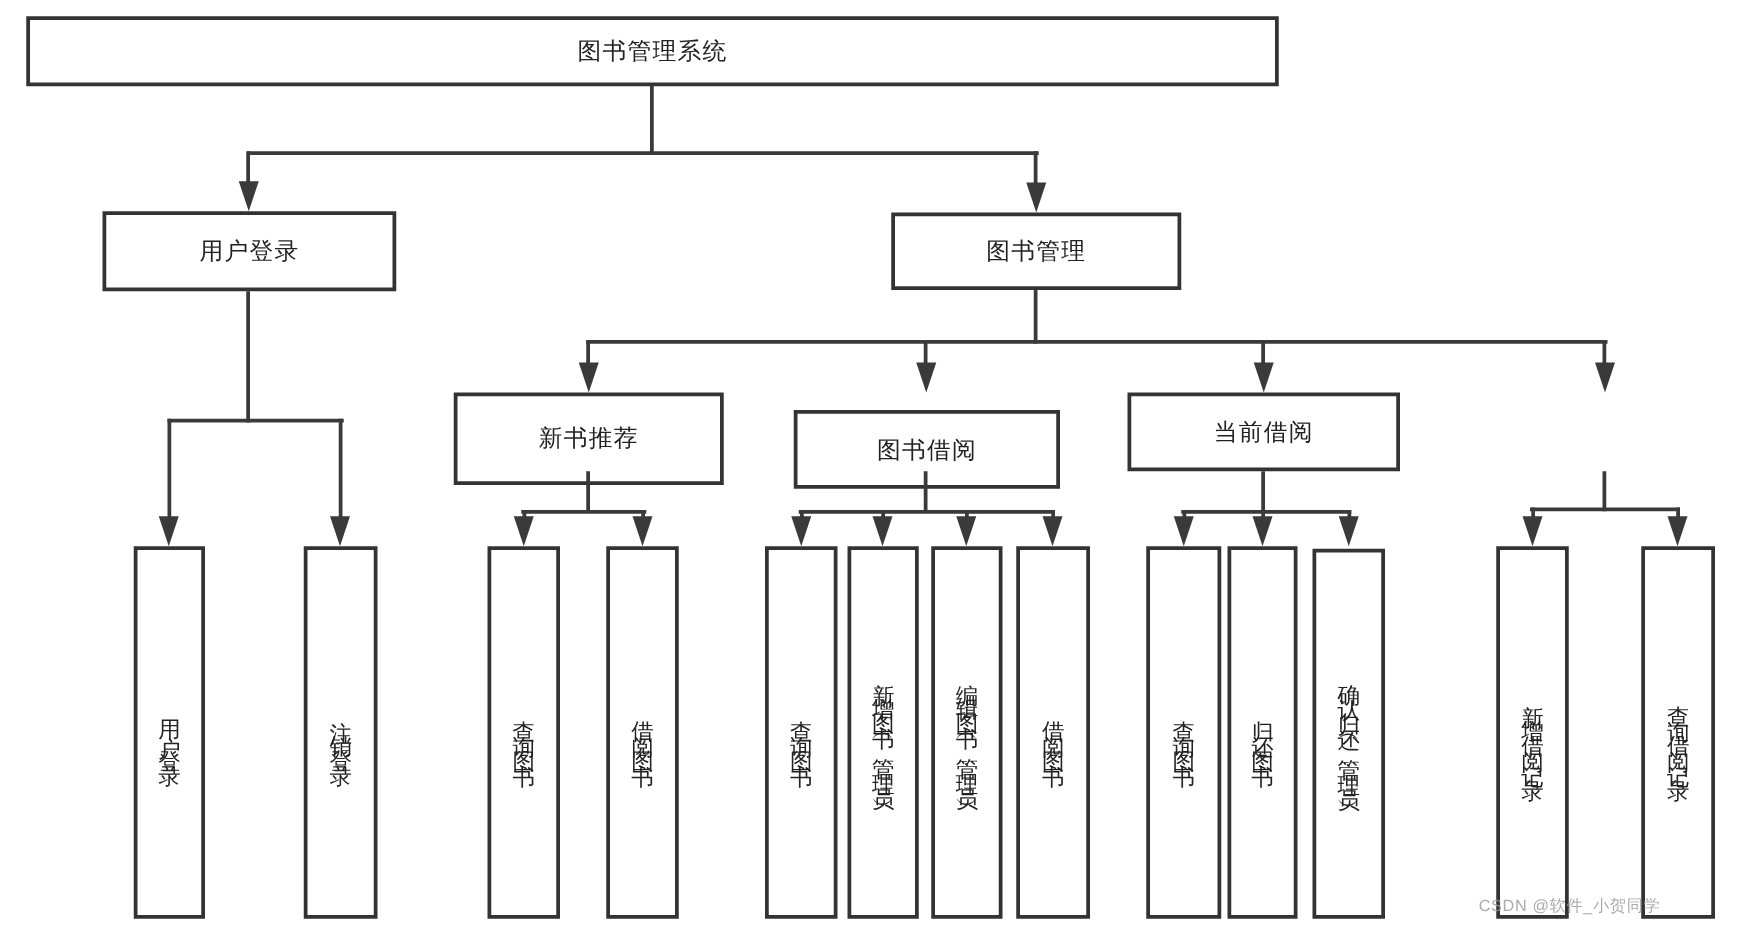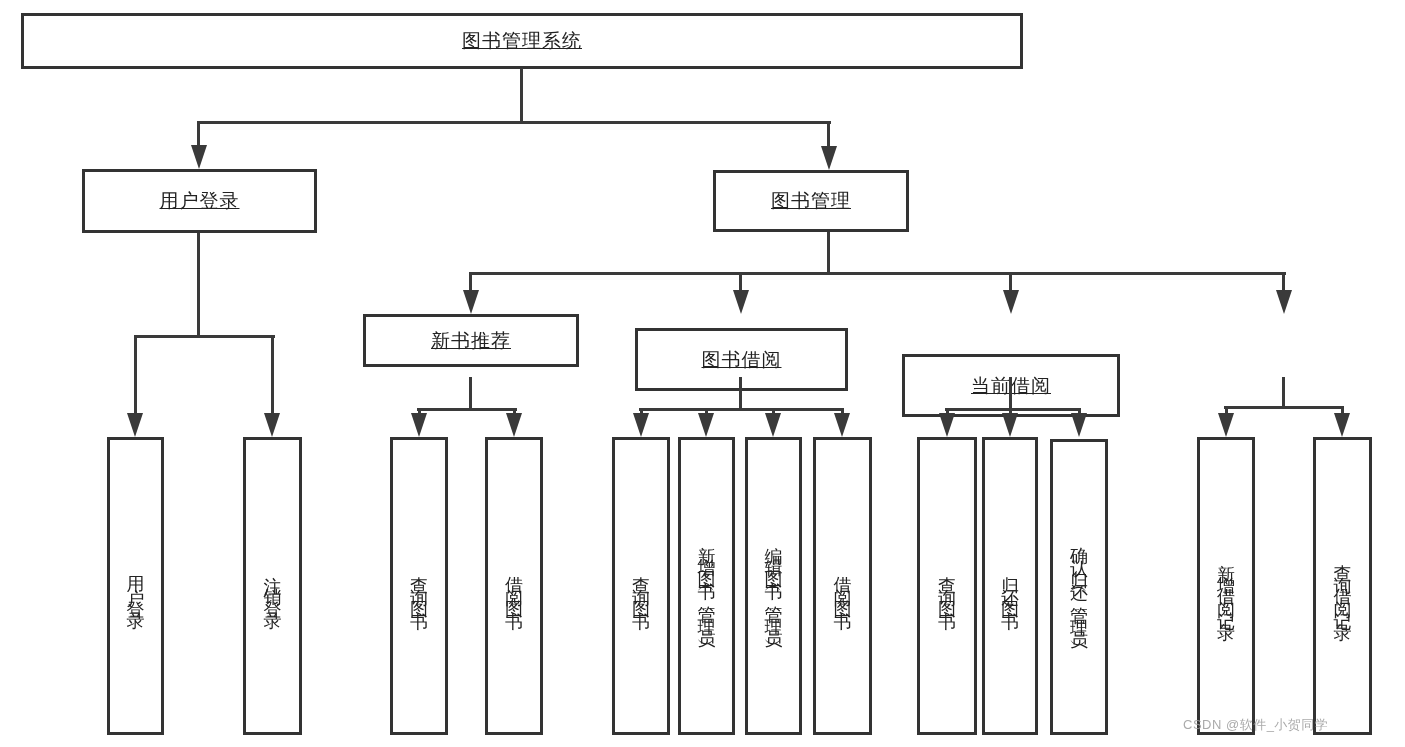--- a/index.html
+++ b/index.html
@@ -3,21 +3,21 @@
 <meta charset="utf-8">
 <style>
   html,body{margin:0;padding:0;background:#fff;}
   #canvas{
     position:relative;width:1405px;height:747px;background:#ffffff;overflow:hidden;
     font-family:"Liberation Sans","DejaVu Sans",sans-serif;
   }
   .box{
     position:absolute;background:#ffffff;border:3px solid #333333;box-sizing:border-box;
     display:flex;align-items:center;justify-content:center;
-    font-size:19px;color:#222222;letter-spacing:1px;text-decoration:underline;
+    font-size:19px;color:#222222;letter-spacing:1px;
   }
   .vbox{
     position:absolute;background:#ffffff;border:3px solid #333333;box-sizing:border-box;
     display:flex;align-items:center;justify-content:center;
   }
   .vbox span{
     writing-mode:vertical-rl;text-orientation:mixed;
     font-size:18px;color:#222222;letter-spacing:12px;line-height:1;
     white-space:nowrap;
   }
@@ -45,21 +45,21 @@
   <div class="vline" style="left:520px;top:68px;height:56px;"></div>
   <div class="hline" style="left:198px;top:121px;width:633px;"></div>
   <div class="vline" style="left:197px;top:121px;height:27px;"></div>
   <div class="vline" style="left:827px;top:121px;height:28px;"></div>
   <div class="arr" style="left:191px;top:145px;"></div>
   <div class="arr" style="left:821px;top:146px;"></div>
 
   <div class="box" style="left:82px;top:169px;width:235px;height:64px;">
     <span>用户登录</span>
   </div>
-  <div class="box" style="left:713px;top:170px;width:196px;height:62px;">
+  <div class="box" style="left:713px;top:170px;width:232px;height:62px;">
     <span>图书管理</span>
   </div>
 
   <div class="vline" style="left:197px;top:233px;height:105px;"></div>
   <div class="hline" style="left:134px;top:335px;width:141px;"></div>
   <div class="vline" style="left:134px;top:335px;height:82px;"></div>
   <div class="vline" style="left:271px;top:335px;height:82px;"></div>
   <div class="arr" style="left:127px;top:413px;"></div>
   <div class="arr" style="left:264px;top:413px;"></div>
 
@@ -67,27 +67,27 @@
   <div class="hline" style="left:469px;top:272px;width:817px;"></div>
   <div class="vline" style="left:469px;top:272px;height:21px;"></div>
   <div class="vline" style="left:739px;top:272px;height:21px;"></div>
   <div class="vline" style="left:1009px;top:272px;height:21px;"></div>
   <div class="vline" style="left:1282px;top:272px;height:21px;"></div>
   <div class="arr" style="left:463px;top:290px;"></div>
   <div class="arr" style="left:733px;top:290px;"></div>
   <div class="arr" style="left:1003px;top:290px;"></div>
   <div class="arr" style="left:1276px;top:290px;"></div>
 
-  <div class="box" style="left:363px;top:314px;width:216px;height:53px;">
+  <div class="box" style="left:363px;top:314px;width:216px;height:74px;">
     <span>新书推荐</span>
   </div>
   <div class="box" style="left:635px;top:328px;width:213px;height:63px;">
     <span>图书借阅</span>
   </div>
-  <div class="box" style="left:902px;top:314px;width:218px;height:63px;margin-top:40px;">
+  <div class="box" style="left:902px;top:314px;width:218px;height:63px;">
     <span>当前借阅</span>
   </div>
 
   <div class="vline" style="left:469px;top:377px;height:33px;"></div>
   <div class="hline" style="left:417px;top:408px;width:100px;"></div>
   <div class="vline" style="left:418px;top:408px;height:10px;"></div>
   <div class="vline" style="left:513px;top:408px;height:10px;"></div>
   <div class="arr" style="left:411px;top:413px;"></div>
   <div class="arr" style="left:506px;top:413px;"></div>
 

